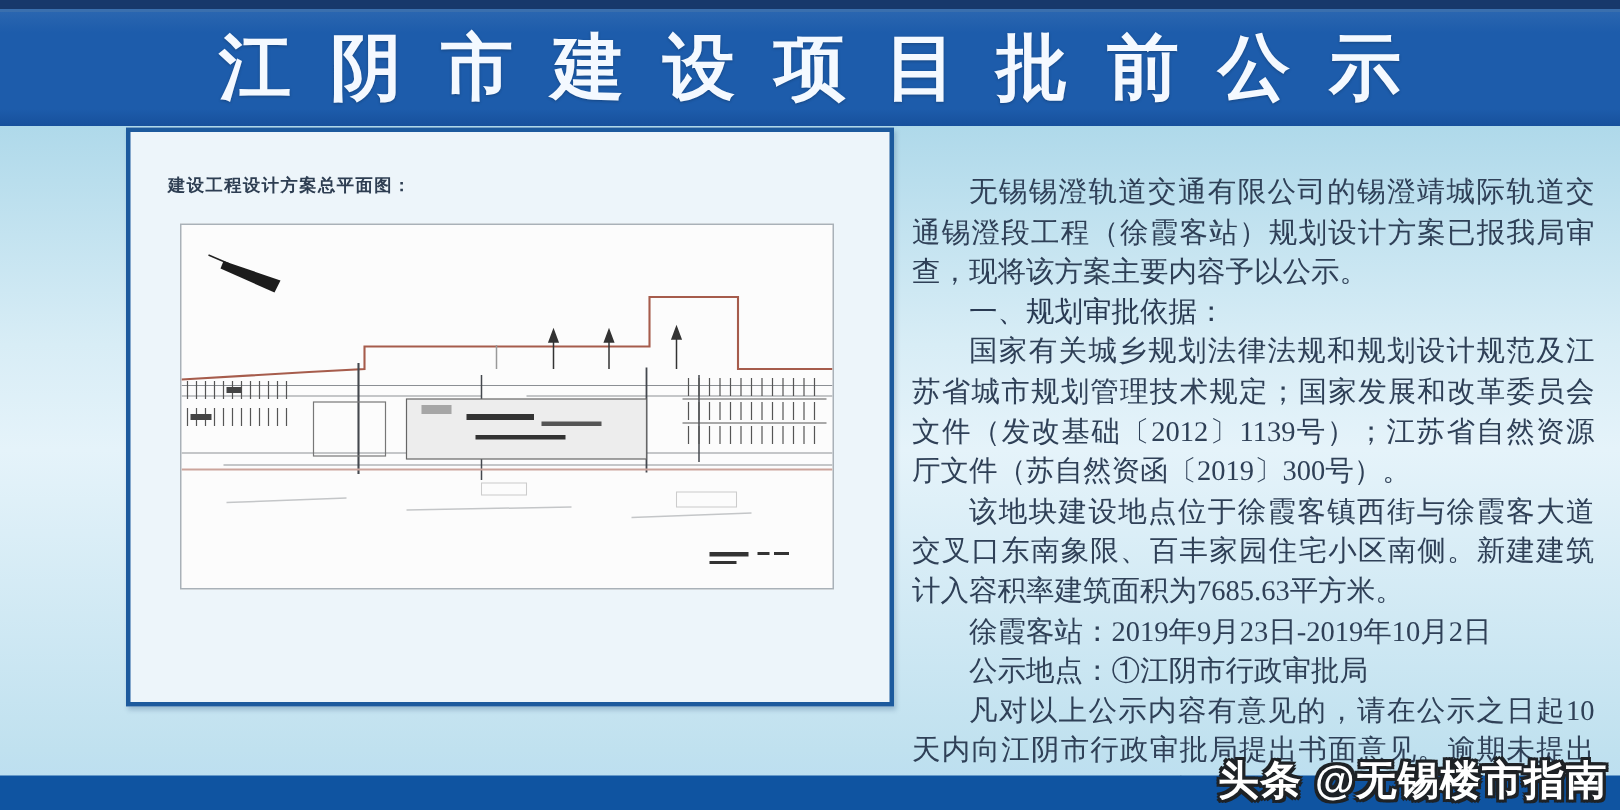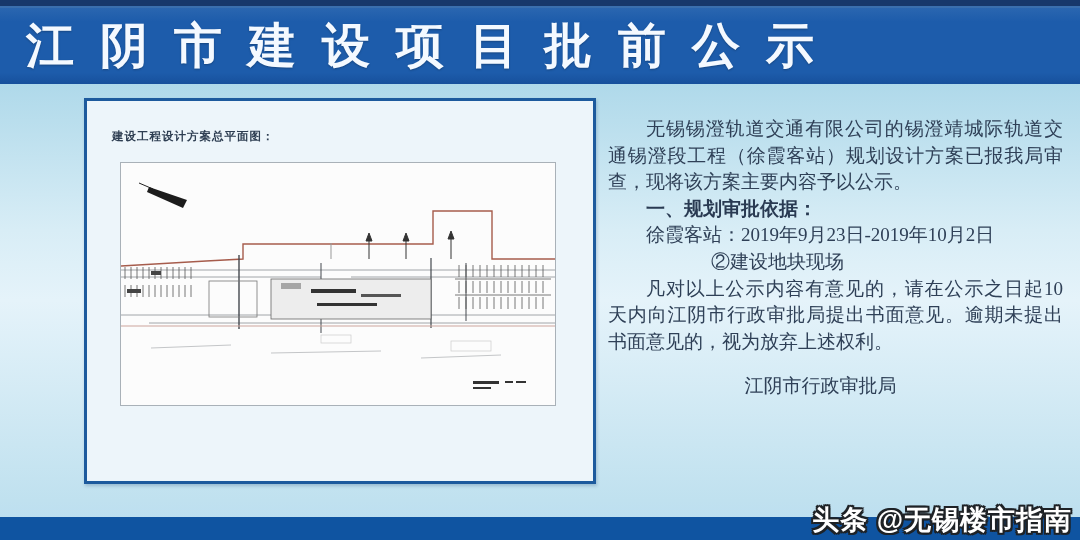--- a/index.html
+++ b/index.html
@@ -10,47 +10,47 @@
     background:linear-gradient(180deg,#afd9ea 84px,#d8edf6 230px,#e5f3fa 300px,#c0e1ef 500px,#bddff0 517px);
   }
   
   .top-strip { position:absolute; top:0; left:0; width:100%; height:6px; background:#17386b; }
   .title-bar {
     position:absolute; top:6px; left:0; width:100%; height:78px;
     background:linear-gradient(180deg,#2a66b0 0,#1d5cab 18%,#1d5cab 85%,#17509c 100%);
     border-top:2px solid #3a6fae;
   }
   .title-bar h1 {
-    color:#f4f9ff; font-size:48px; font-weight:bold; text-align:left;
+    color:#f4f9ff; font-size:48px; font-weight:bold; text-align:center;
     letter-spacing:26px; padding-left:26px; line-height:76px;
     text-shadow:0 1px 2px rgba(0,0,0,.25); white-space:nowrap;
   }
   
   .bottom-strip { position:absolute; bottom:0; left:0; width:100%; height:23px; background:#0f54a1; }
   
   .panel {
-    position:absolute; left:84px; top:98px; width:512px; height:386px;
+    position:absolute; left:84px; top:85px; width:512px; height:386px;
     background:#edf5fa; border:3px solid #1d5a9d; box-shadow:1px 2px 3px rgba(30,70,120,.25);
   }
   .panel-label {
     position:absolute; left:25px; top:28px; font-size:11.5px; font-weight:bold;
     color:#2e3e52; letter-spacing:1px;
   }
   .drawing {
     position:absolute; left:33px; top:61px; width:436px; height:244px;
     background:#fcfcfc; border:1px solid #a9b1b8;
   }
   
   .notice {
     position:absolute; left:608px; top:116px; width:455px;
     font-size:19px; line-height:1.4; color:#2f4057; text-align:justify;
     font-family:"Liberation Serif","DejaVu Serif",serif;
   }
   .notice p { text-indent:2em; }
-  .notice p.head { font-weight:bold; color:#293a52; }
+  .notice p.head { font-weight:normal; color:#293a52; }
   .notice p.sub { text-indent:0; padding-left:103px; }
   .signature { margin-top:14px; text-align:center; padding-right:30px; line-height:1.8; text-indent:0; }
   .signature div { text-indent:0; }
   
   .watermark {
     position:absolute; right:8px; bottom:2px; font-size:27px; font-weight:bold; color:#ffffff;
     letter-spacing:1px; white-space:nowrap; z-index:5;
     text-shadow:-2px -2px 0 #1e2226, 2px -2px 0 #1e2226, -2px 2px 0 #1e2226, 2px 2px 0 #1e2226,
                 -2px 0 0 #1e2226, 2px 0 0 #1e2226, 0 -2px 0 #1e2226, 0 2px 0 #1e2226;
   }
@@ -199,22 +199,24 @@
           <rect x="384" y="218" width="8" height="2"></rect>
           <rect x="395" y="218" width="10" height="2"></rect>
         </g>
       </svg>
     </div>
   </div>
 
   <div class="notice">
     <p>无锡锡澄轨道交通有限公司的锡澄靖城际轨道交通锡澄段工程（徐霞客站）规划设计方案已报我局审查，现将该方案主要内容予以公示。</p>
     <p class="head">一、规划审批依据：</p>
+    <p>国家有关城乡规划法律法规和规划设计规范及江苏省城市规划管理技术规定；国家发展和改革委员会文件（发改基础〔2012〕1139号）；江苏省自然资源厅文件（苏自然资函〔2019〕300号）。</p>
+    <p>该地块建设地点位于徐霞客镇西街与徐霞客大道交叉口东南象限、百丰家园住宅小区南侧。新建建筑计入容积率建筑面积为7685.63平方米。</p>
     <p>徐霞客站：2019年9月23日-2019年10月2日</p>
-    <p class="sub">②建设地块现场</p>
+    <p>公示地点：①江阴市行政审批局</p>
     <p>凡对以上公示内容有意见的，请在公示之日起10天内向江阴市行政审批局提出书面意见。逾期未提出书面意见的，视为放弃上述权利。</p>
     <div class="signature">
       <div>江阴市行政审批局</div>
     </div>
   </div>
 
   <div class="bottom-strip"></div>
 
   <div class="watermark">头条 @无锡楼市指南</div>
 

